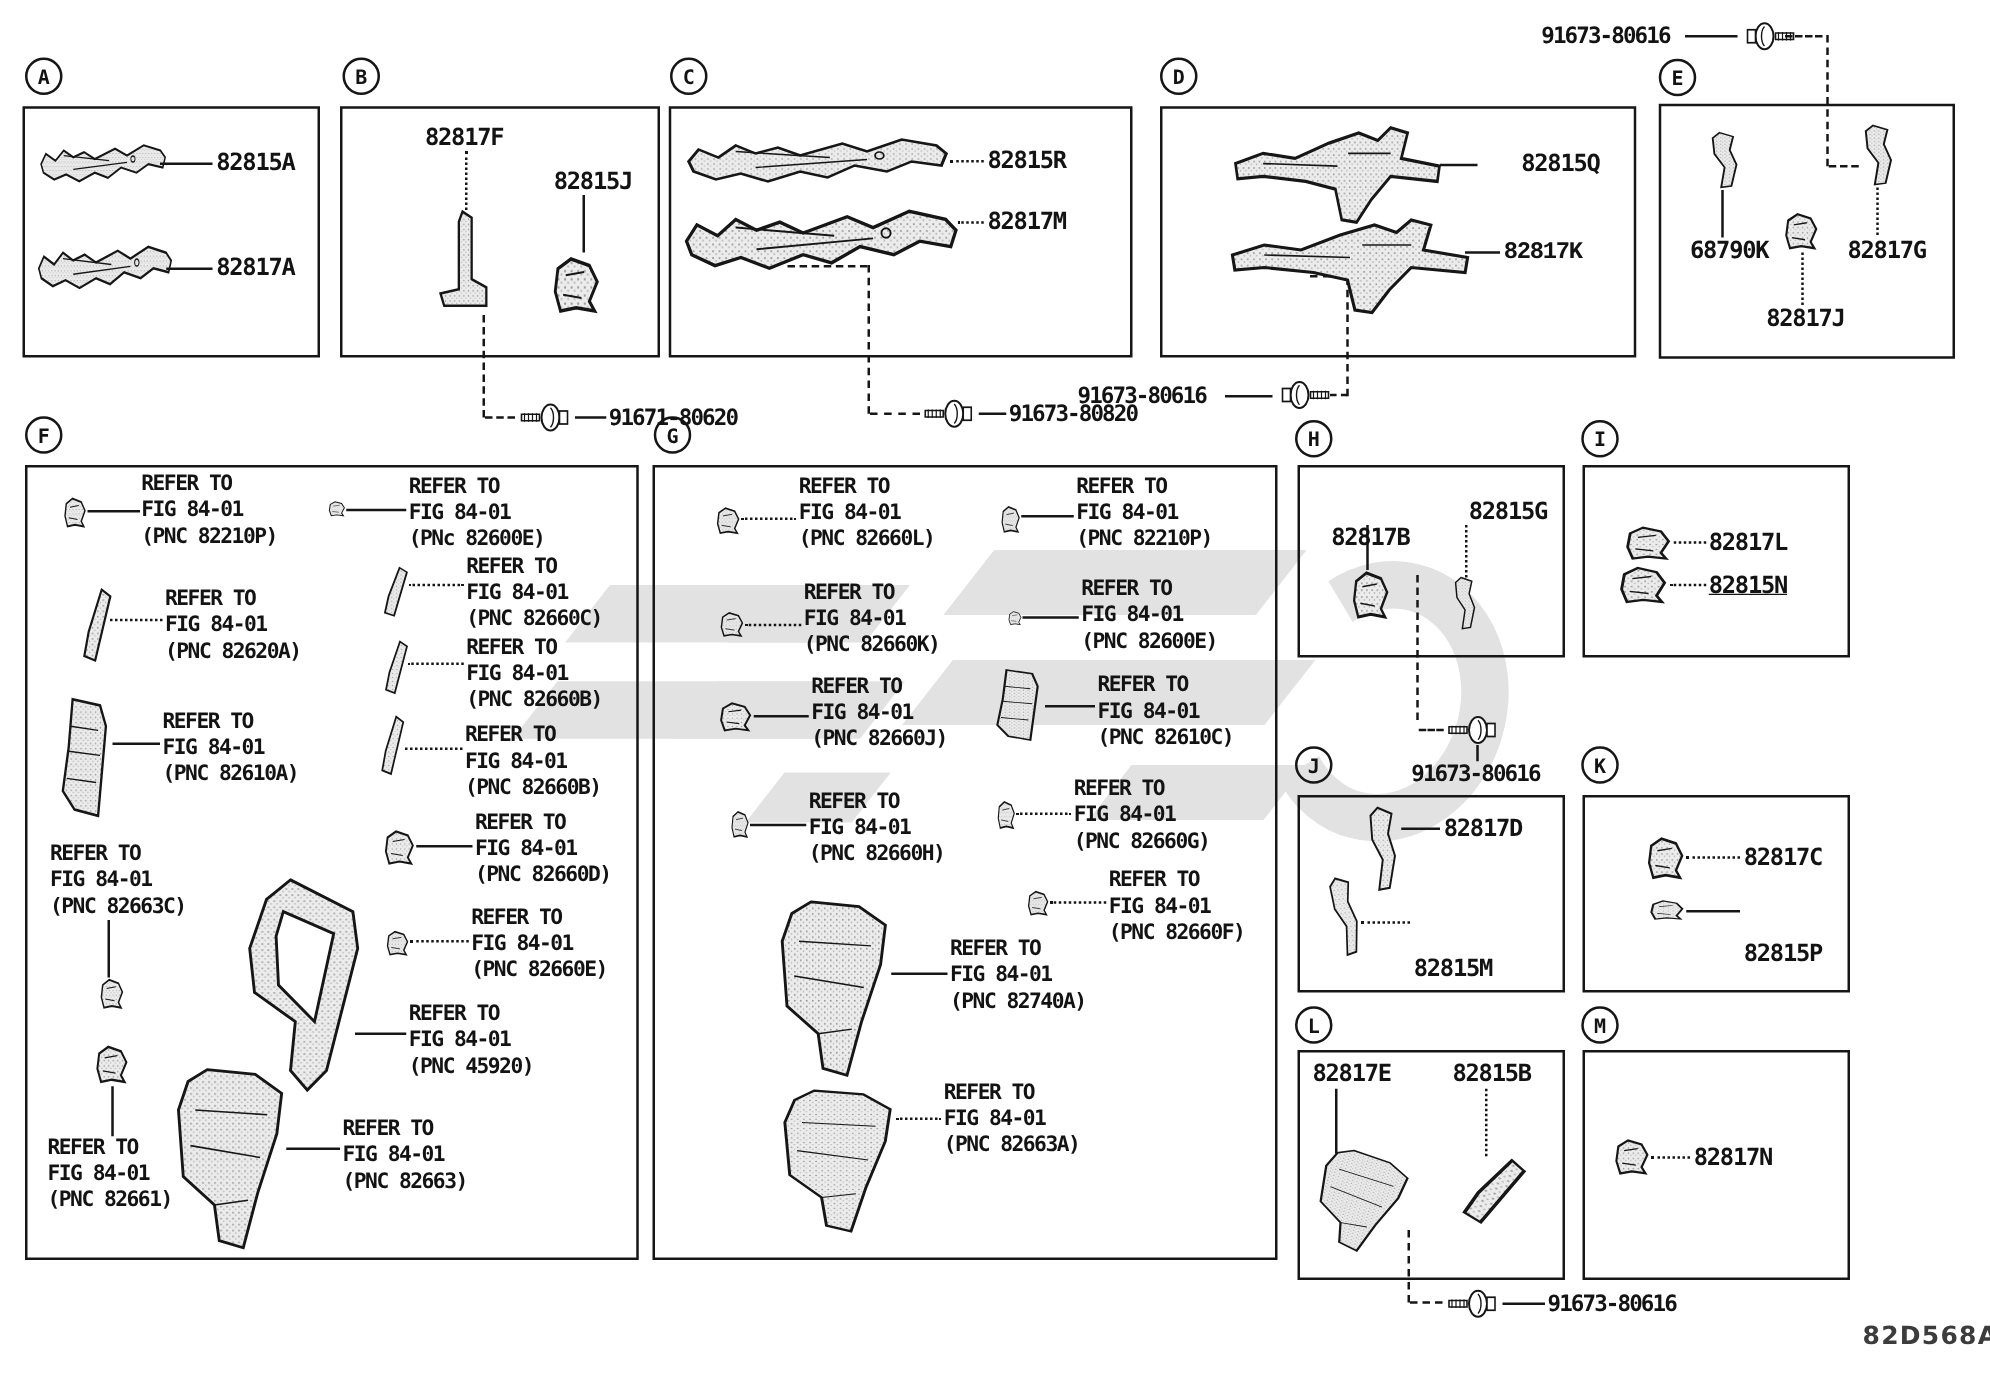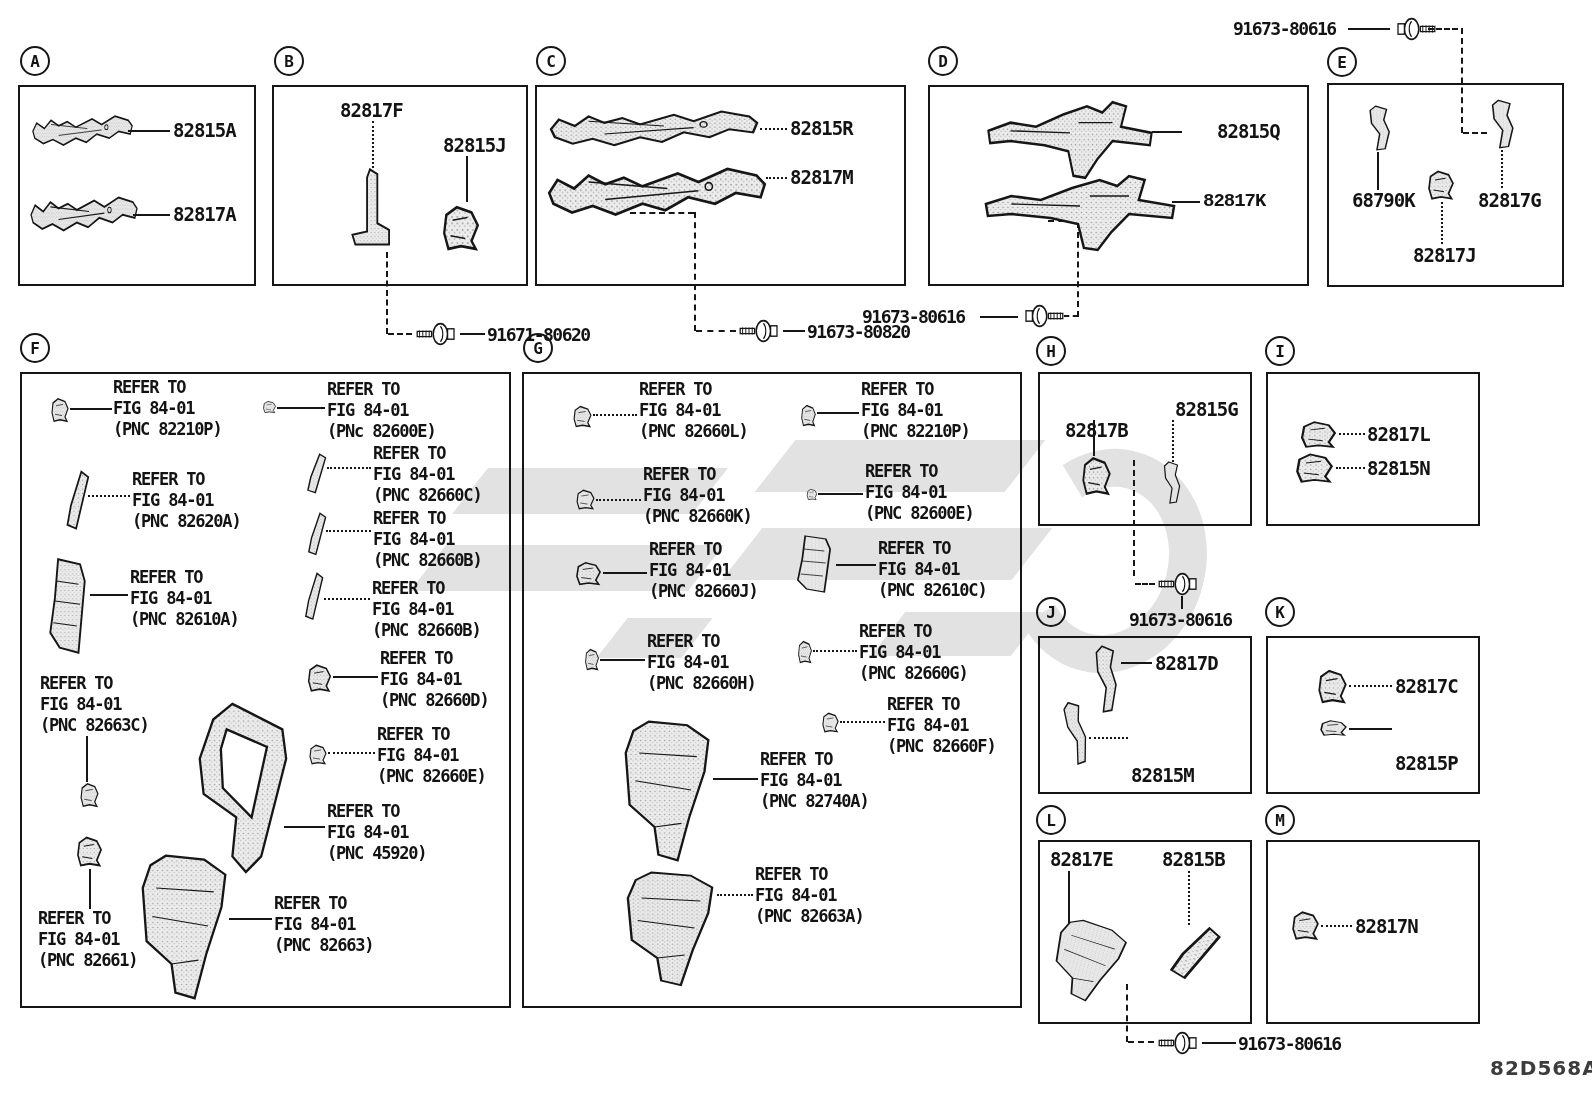--- a/index.html
+++ b/index.html
@@ -477,21 +477,21 @@
 
 <svg class="part" style="left:1298px;top:419px;width:41px;height:31px;" viewBox="0 0 40 40" preserveAspectRatio="none">
       <use href="#sym-clip"></use>
     </svg>
 <div class="lnh doth" style="left:1339px;top:433px;width:26px;"></div>
 <div class="plabel" style="left:1367px;top:423px;">82817L</div>
 <svg class="part" style="left:1293px;top:451px;width:43px;height:34px;" viewBox="0 0 40 40" preserveAspectRatio="none">
       <use href="#sym-clip"></use>
     </svg>
 <div class="lnh doth" style="left:1336px;top:467px;width:29px;"></div>
-<div class="plabel" style="left:1367px;top:457px;">82815N</div>
+<div class="plabel" style="left:1367px;top:457px;text-decoration:underline;">82815N</div>
 
 <svg class="part" style="left:1088px;top:643px;width:35px;height:72px;" viewBox="0 0 50 90" preserveAspectRatio="none">
       <use href="#sym-hook"></use>
     </svg>
 <div class="lnh" style="left:1121px;top:662px;width:31px;"></div>
 <div class="plabel" style="left:1155px;top:652px;">82817D</div>
 <svg class="part" style="left:1060px;top:699px;width:31px;height:68px;transform:rotate(-8deg);" viewBox="0 0 50 90" preserveAspectRatio="none">
       <use href="#sym-hook"></use>
     </svg>
 <div class="lnh doth" style="left:1089px;top:737px;width:39px;"></div>

